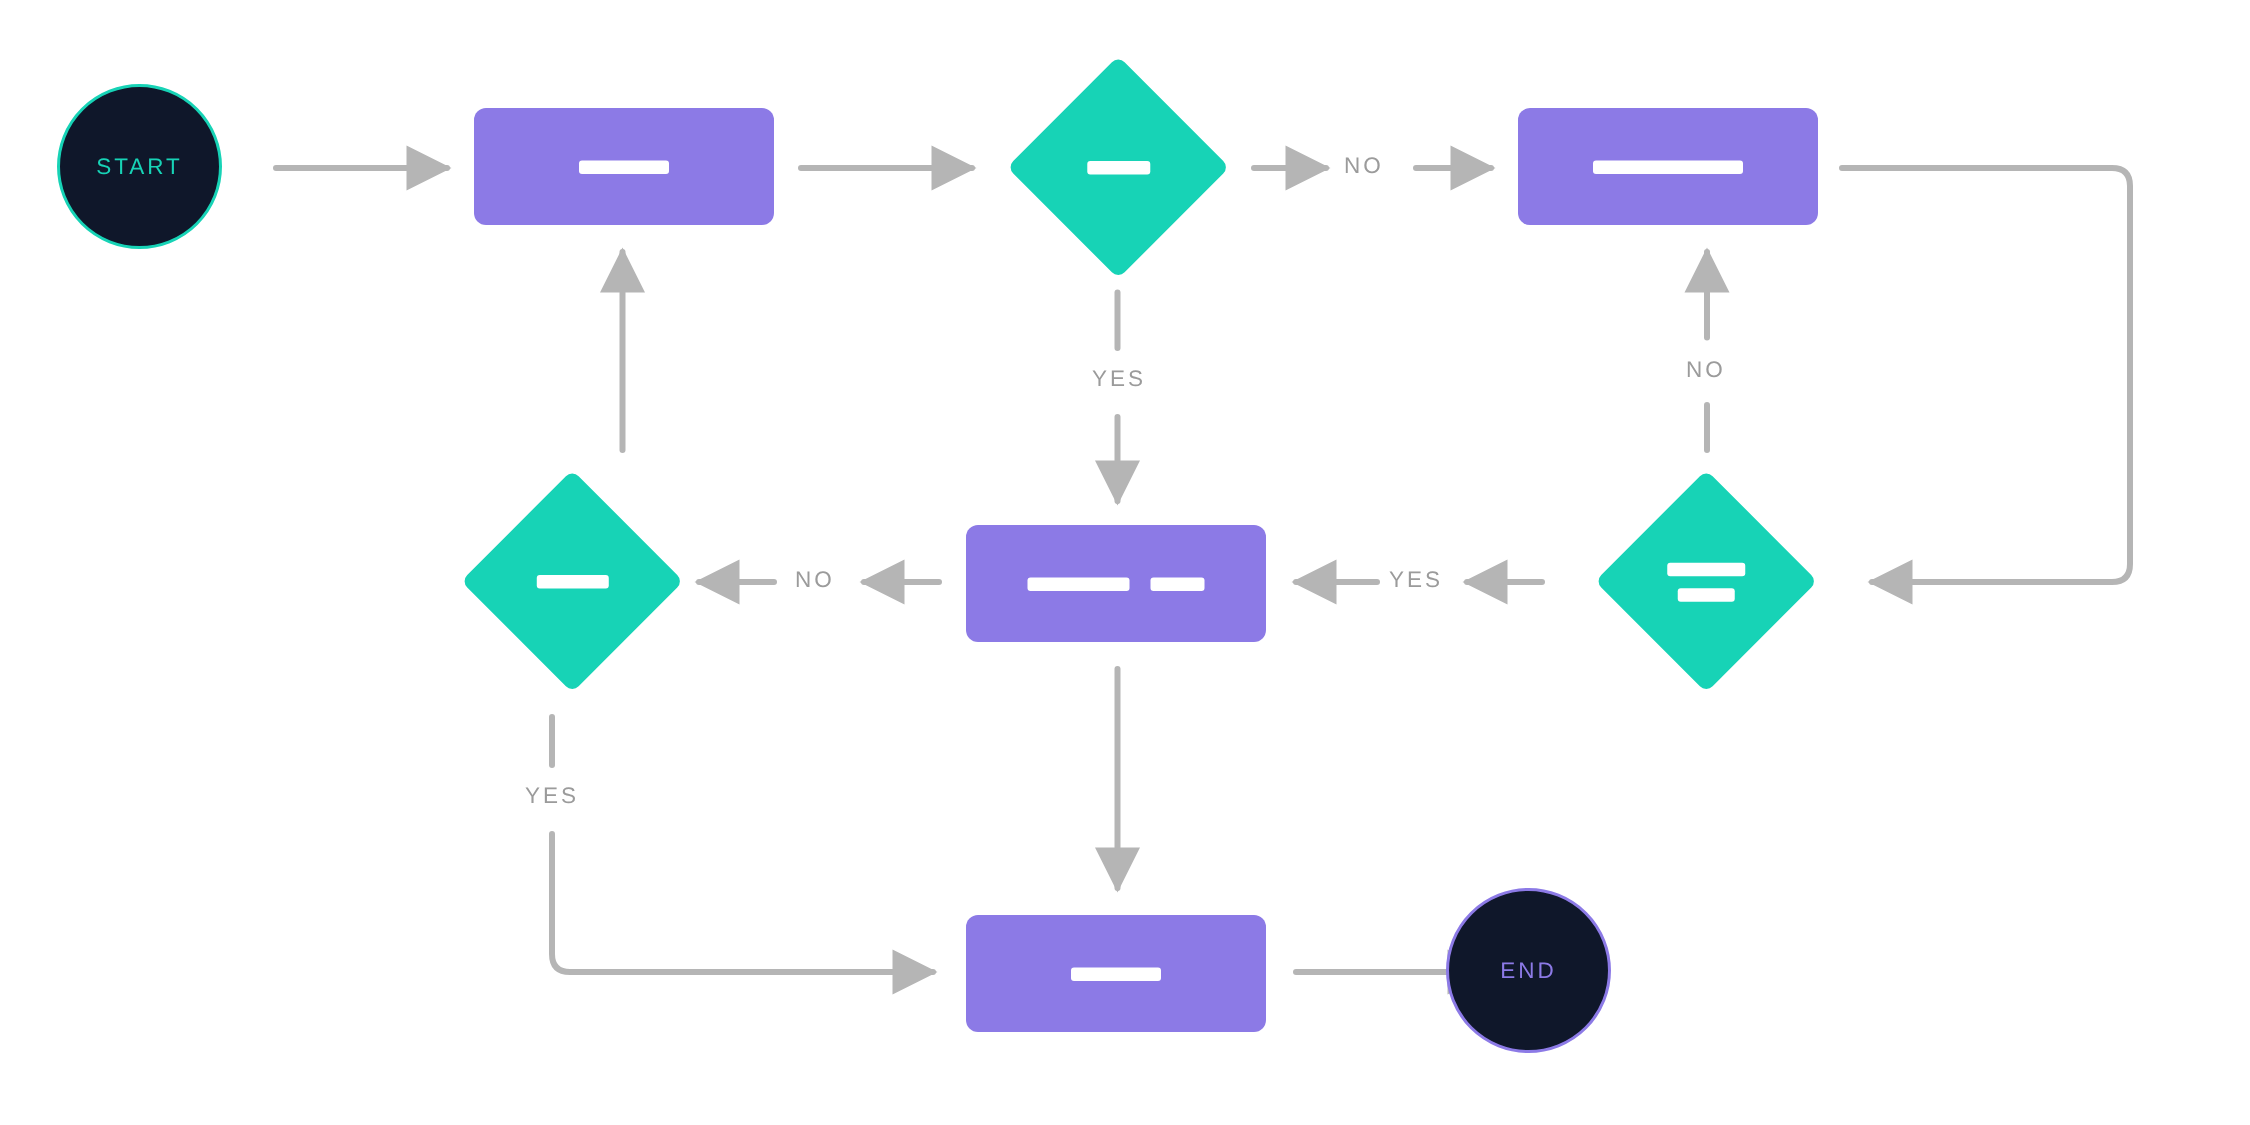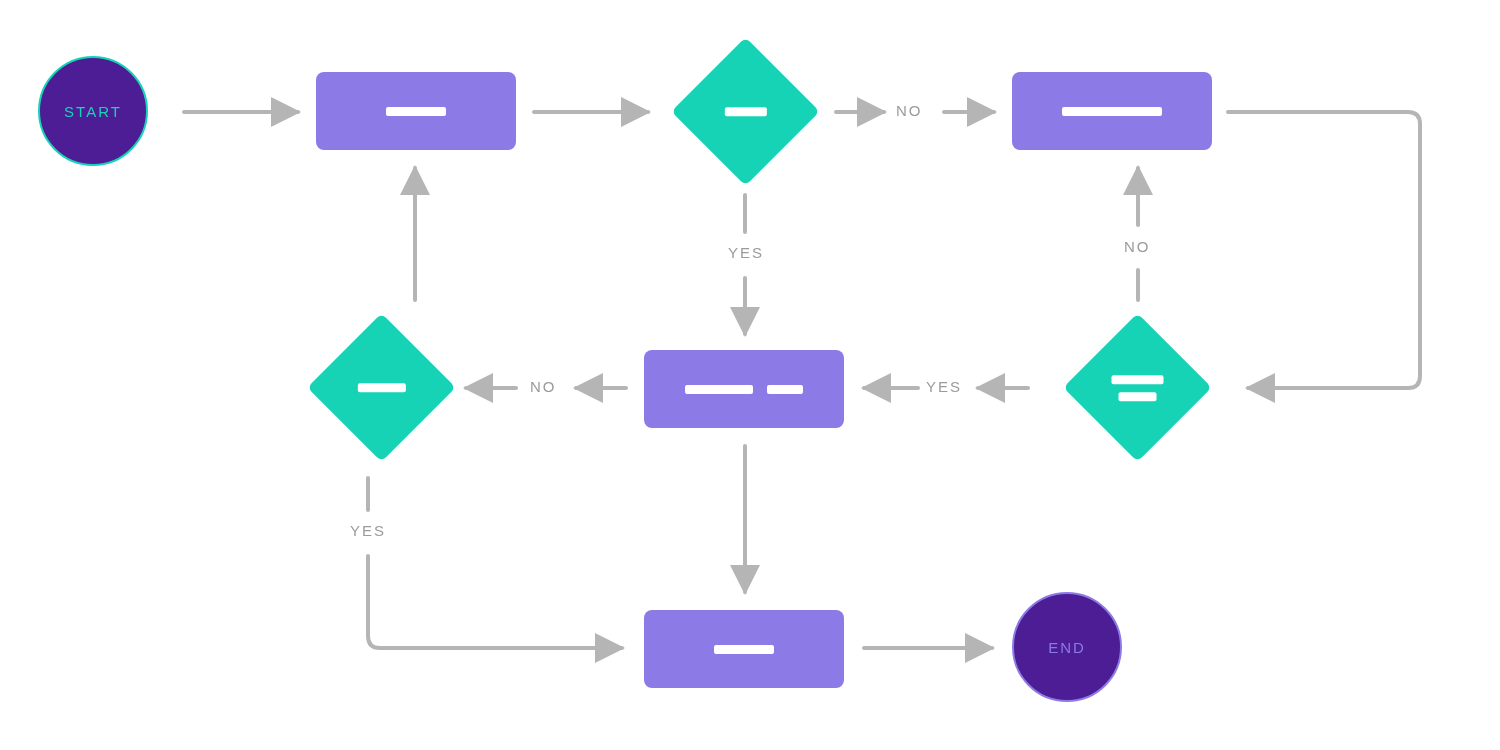--- a/index.html
+++ b/index.html
@@ -21,21 +21,21 @@
   }
   .node {
     position: absolute;
   }
   
   .terminal {
     width: 110px;
     height: 110px;
     border-radius: 50%;
     border: 2px solid;
-    background: #4c1d95;
+    background: #0f172a;
     display: flex;
     align-items: center;
     justify-content: center;
     font-size: 15px;
     letter-spacing: 2px;
     font-weight: 500;
     box-sizing: border-box;
   }
   .terminal.start {
     border-color: #17d3b6;
@@ -190,21 +190,21 @@
         <div class="decision-inner">
       <div class="dbar" style="width:48px;"></div>
     </div>
       </div>
   </div>
 
   <div class="node process medbars" style="left:644px; top:610px;">
     <div class="bar"></div>
   </div>
 
-  <div class="node terminal end" style="left:1012px; top:592px;">
+  <div class="node terminal end" style="left:964px; top:592px;">
     <span>END</span>
   </div>
 
   <div class="edge-label" style="left:896px; top:102px;">NO</div>
   <div class="edge-label" style="left:728px; top:244px;">YES</div>
   <div class="edge-label" style="left:926px; top:378px;">YES</div>
   <div class="edge-label" style="left:1124px; top:238px;">NO</div>
   <div class="edge-label" style="left:530px; top:378px;">NO</div>
   <div class="edge-label" style="left:350px; top:522px;">YES</div>
 

